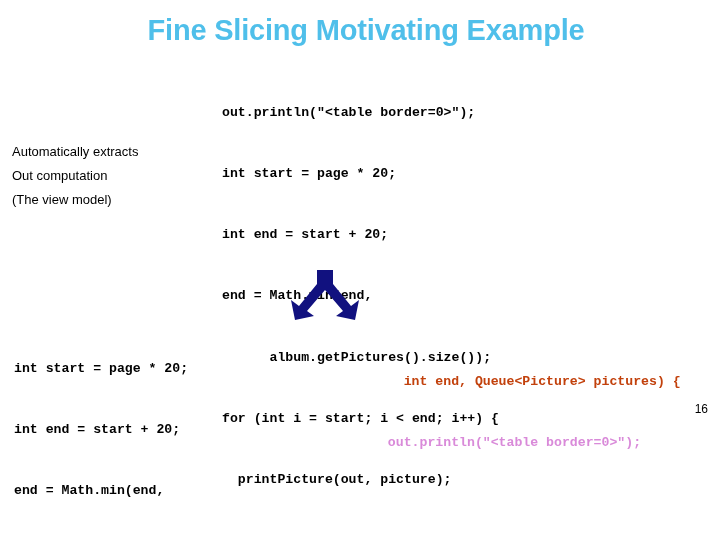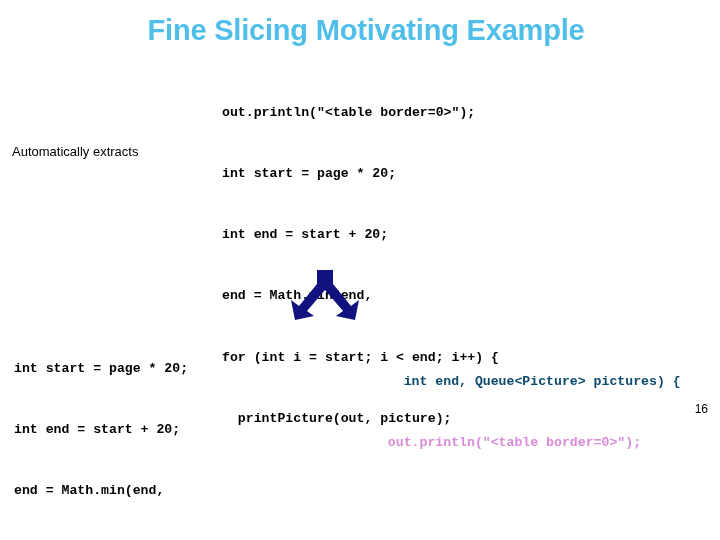--- a/index.html
+++ b/index.html
@@ -116,27 +116,30 @@
 </style>
 </head>
 <body>
 
 <div id="slide" style="background: rgb(255, 255, 255);">
 
   <div class="slide-title" style="color: rgb(79, 191, 234);">Fine Slicing Motivating Example</div>
 
   <div class="annotation">
     <span class="aline">Automatically extracts</span>
+    <span class="aline">Out computation</span>
+    <span class="aline">(The view model)</span>
   </div>
 
   <div class="code" id="code-original">
     <span class="cline c-black">out.println("&lt;table border=0&gt;");</span>
     <span class="cline c-black">int start = page * 20;</span>
     <span class="cline c-black">int end = start + 20;</span>
     <span class="cline c-black">end = Math.min(end,</span>
+    <span class="cline c-black">      album.getPictures().size());</span>
     <span class="cline c-black">for (int i = start; i &lt; end; i++) {</span>
     <span class="cline c-black">  printPicture(out, picture);</span>
     
     
   </div>
 
   <div class="split-arrow">
     <svg width="72" height="52" viewBox="0 0 72 52" xmlns="http://www.w3.org/2000/svg" aria-hidden="true">
       <path d="M28 0 L44 0 L44 14 L62 36 L70 30 L66 50 L47 46 L54 41 L36 20 L18 41 L25 46 L6 50 L2 30 L10 36 L28 14 Z" fill="#11117f"></path>
     </svg>
@@ -150,21 +153,21 @@
     
     
     
     
     
     
     
   </div>
 
   <div class="code" id="code-out">
-    <span class="cline" style="color: #0c4a6e;">    int end, Queue&lt;Picture&gt; pictures) {</span>
+    <span class="cline" style="color: #c2410c;">    int end, Queue&lt;Picture&gt; pictures) {</span>
     <span class="cline" style="color: rgb(217, 138, 217);">  out.println("&lt;table border=0&gt;");</span>
     
     
     
     
     
   </div>
 
   <div class="page-number">16</div>
 

